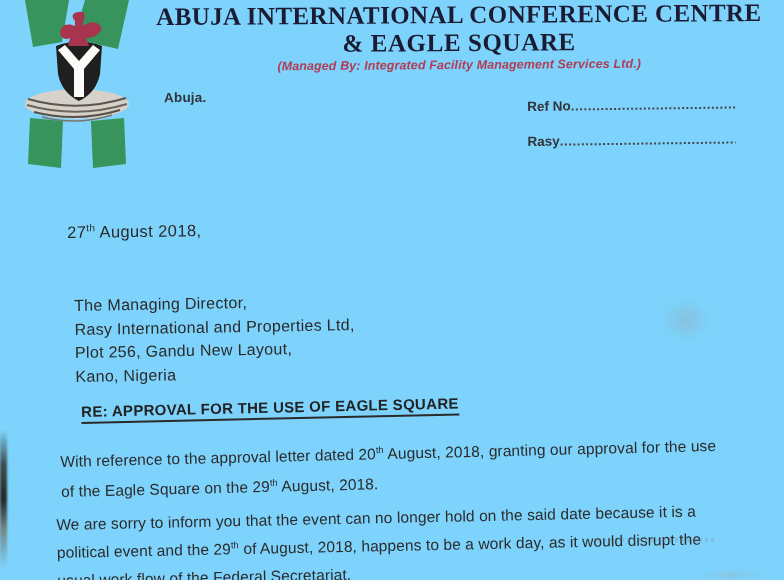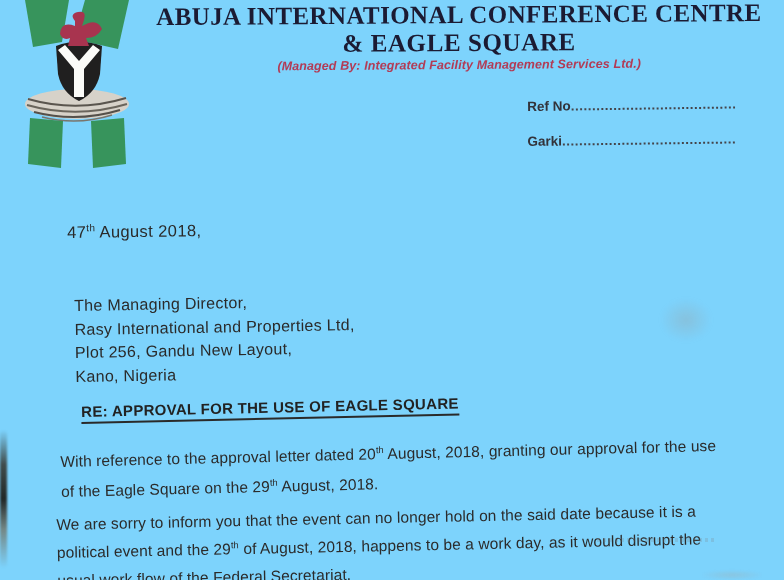--- a/index.html
+++ b/index.html
@@ -102,30 +102,31 @@
   </svg>
 
   <div class="header-text">
     <div class="org1">ABUJA INTERNATIONAL CONFERENCE CENTRE</div>
     <div class="org2">&amp; EAGLE SQUARE</div>
     <div class="managed">(Managed By: Integrated Facility Management Services Ltd.)</div>
   </div>
 
   <div class="office">
     <div>
+        <div class="line">Abuja.</div>
       </div>
   </div>
 
   <div class="refblock">
     <div class="ref-row"><span>Ref No</span><span class="dots">...........................................</span></div>
-    <div class="ref-row"><span>Garki</span><span class="dots">.............................................</span></div>
+    <div class="ref-row"><span>Rasy</span><span class="dots">.............................................</span></div>
   </div>
 
   <div class="dateline">
-      <div class="line"><span>47</span><sup>th</sup><span> August 2018,</span></div>
+      <div class="line"><span>27</span><sup>th</sup><span> August 2018,</span></div>
     </div>
 
   <div class="recipient">
       <div class="line">The Managing Director,</div>
       <div class="line">Rasy International and Properties Ltd,</div>
       <div class="line">Plot 256, Gandu New Layout,</div>
       <div class="line">Kano, Nigeria</div>
     </div>
 
   <div class="subject"><span>RE: APPROVAL FOR THE USE OF EAGLE SQUARE</span></div>

